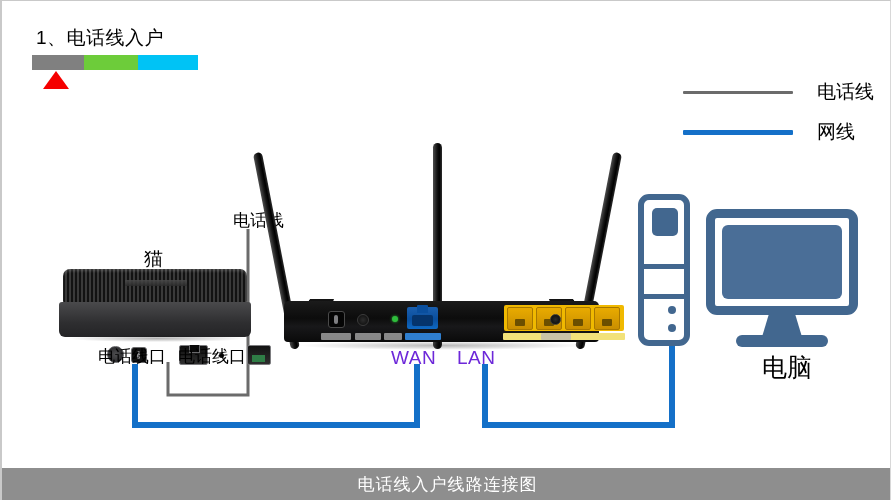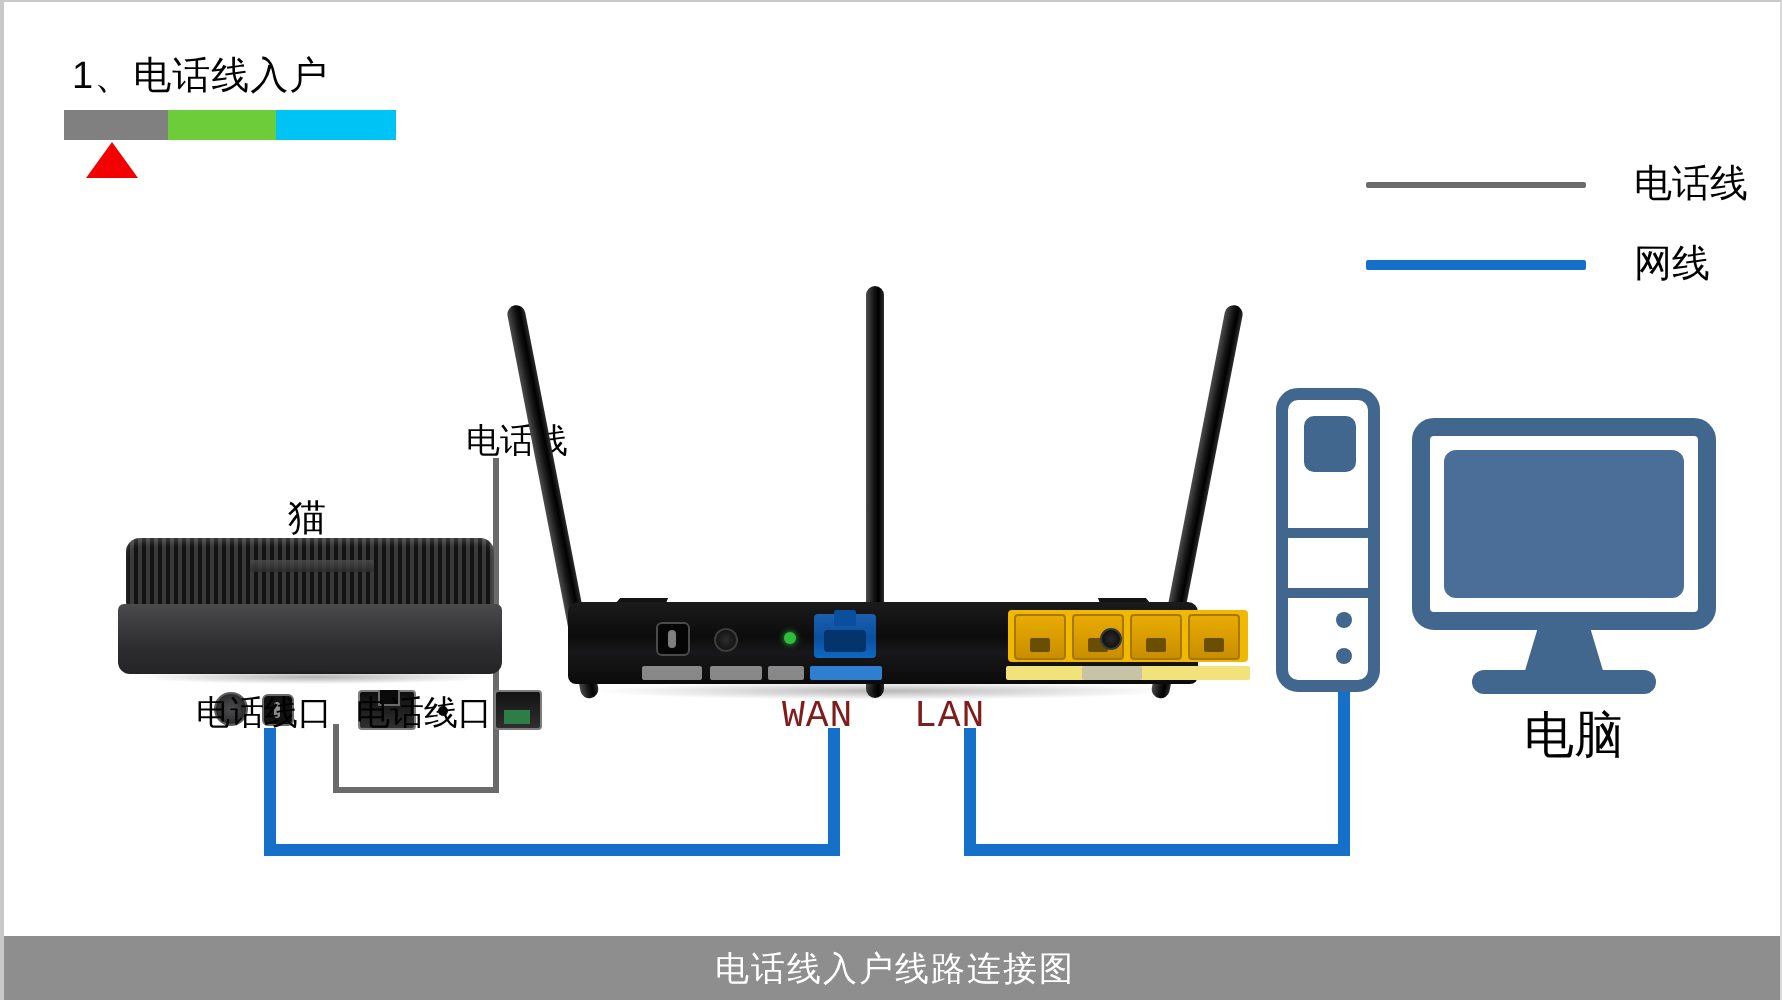--- a/index.html
+++ b/index.html
@@ -60,22 +60,22 @@
     position: absolute; left: 0; width: 110px;
     border-radius: 1px;
   }
   .legend-label {
     position: absolute; left: 134px; top: -4px;
     font-size: 19px; color: #000; white-space: nowrap;
   }
 
   
   .lbl { position: absolute; font-size: 17px; color: #000; white-space: nowrap; }
-  .lbl-en { position: absolute; font-size: 19px; color: #7f1d1d; white-space: nowrap;
-            font-family: Liberation Mono, monospace; letter-spacing: .5px; }
+  .lbl-en { position: absolute; font-size: 19px; color: #6d28d9; white-space: nowrap;
+            font-family: Liberation Sans, sans-serif; letter-spacing: .5px; }
 
   
   #wires { position: absolute; left: 0; top: 0; width: 891px; height: 500px; }
 
   
   .modem { position: absolute; left: 57px; top: 268px; width: 192px; height: 68px; }
   .modem-top {
     position: absolute; left: 4px; top: 0; width: 184px; height: 34px;
     background:
       repeating-linear-gradient(90deg, #121212 0px, #121212 2px, #3a3a3a 2px, #3a3a3a 4px),

